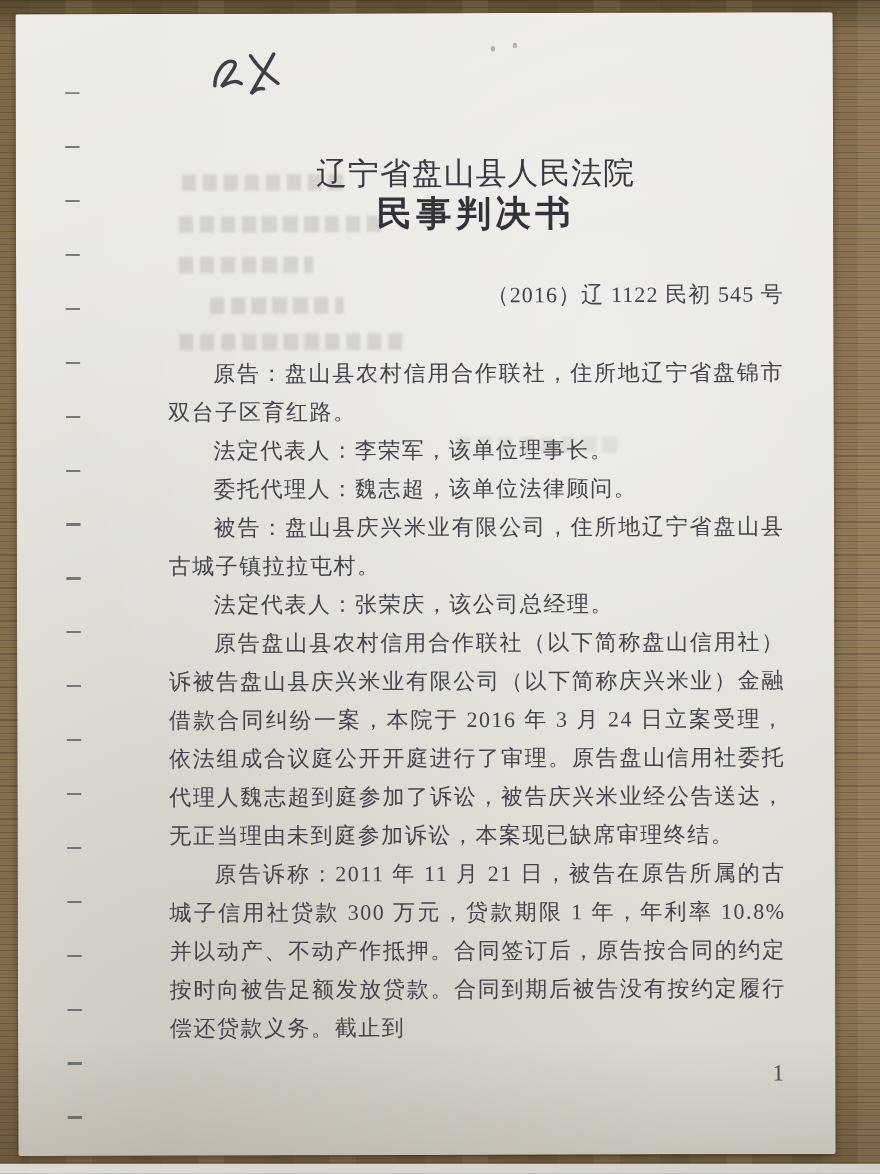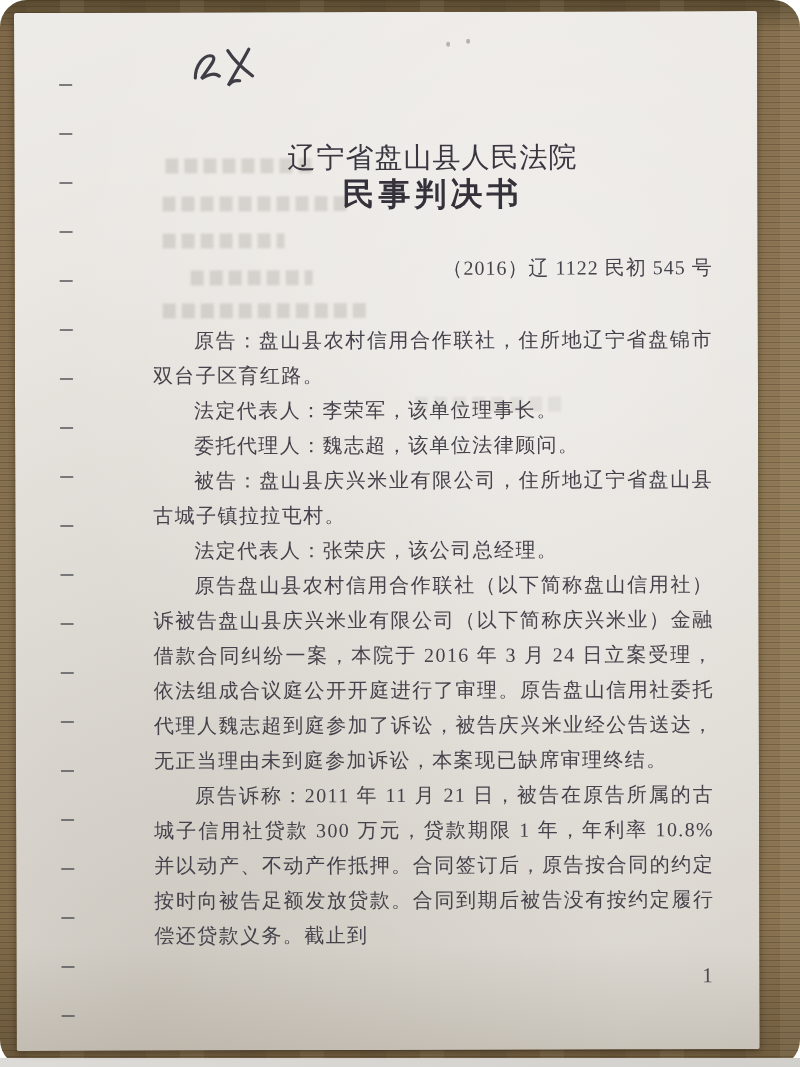--- a/index.html
+++ b/index.html
@@ -12,21 +12,20 @@
   .desk {
     position: absolute; inset: 0;
     background:
       repeating-linear-gradient(to bottom,
         rgba(52,40,22,.28) 0 1px, rgba(0,0,0,0) 1px 3px,
         rgba(110,88,58,.16) 3px 4px, rgba(0,0,0,0) 4px 6px),
       repeating-linear-gradient(to right,
         rgba(60,46,26,.10) 0 26px, rgba(0,0,0,0) 26px 60px,
         rgba(255,240,210,.07) 60px 84px, rgba(0,0,0,0) 84px 120px),
       linear-gradient(to bottom, #57492f 0%, #87704f 3%, #8e7856 45%, #8a7452 86%, #6f5c3f 100%);
-    border-radius: 27px;
   }
 
   
   .table-edge {
     position: absolute; left: 0; bottom: 0; width: 800px; height: 9px;
     background: linear-gradient(to right, #dddbd8, #d2d0cd);
   }
 
   
   .paper {

